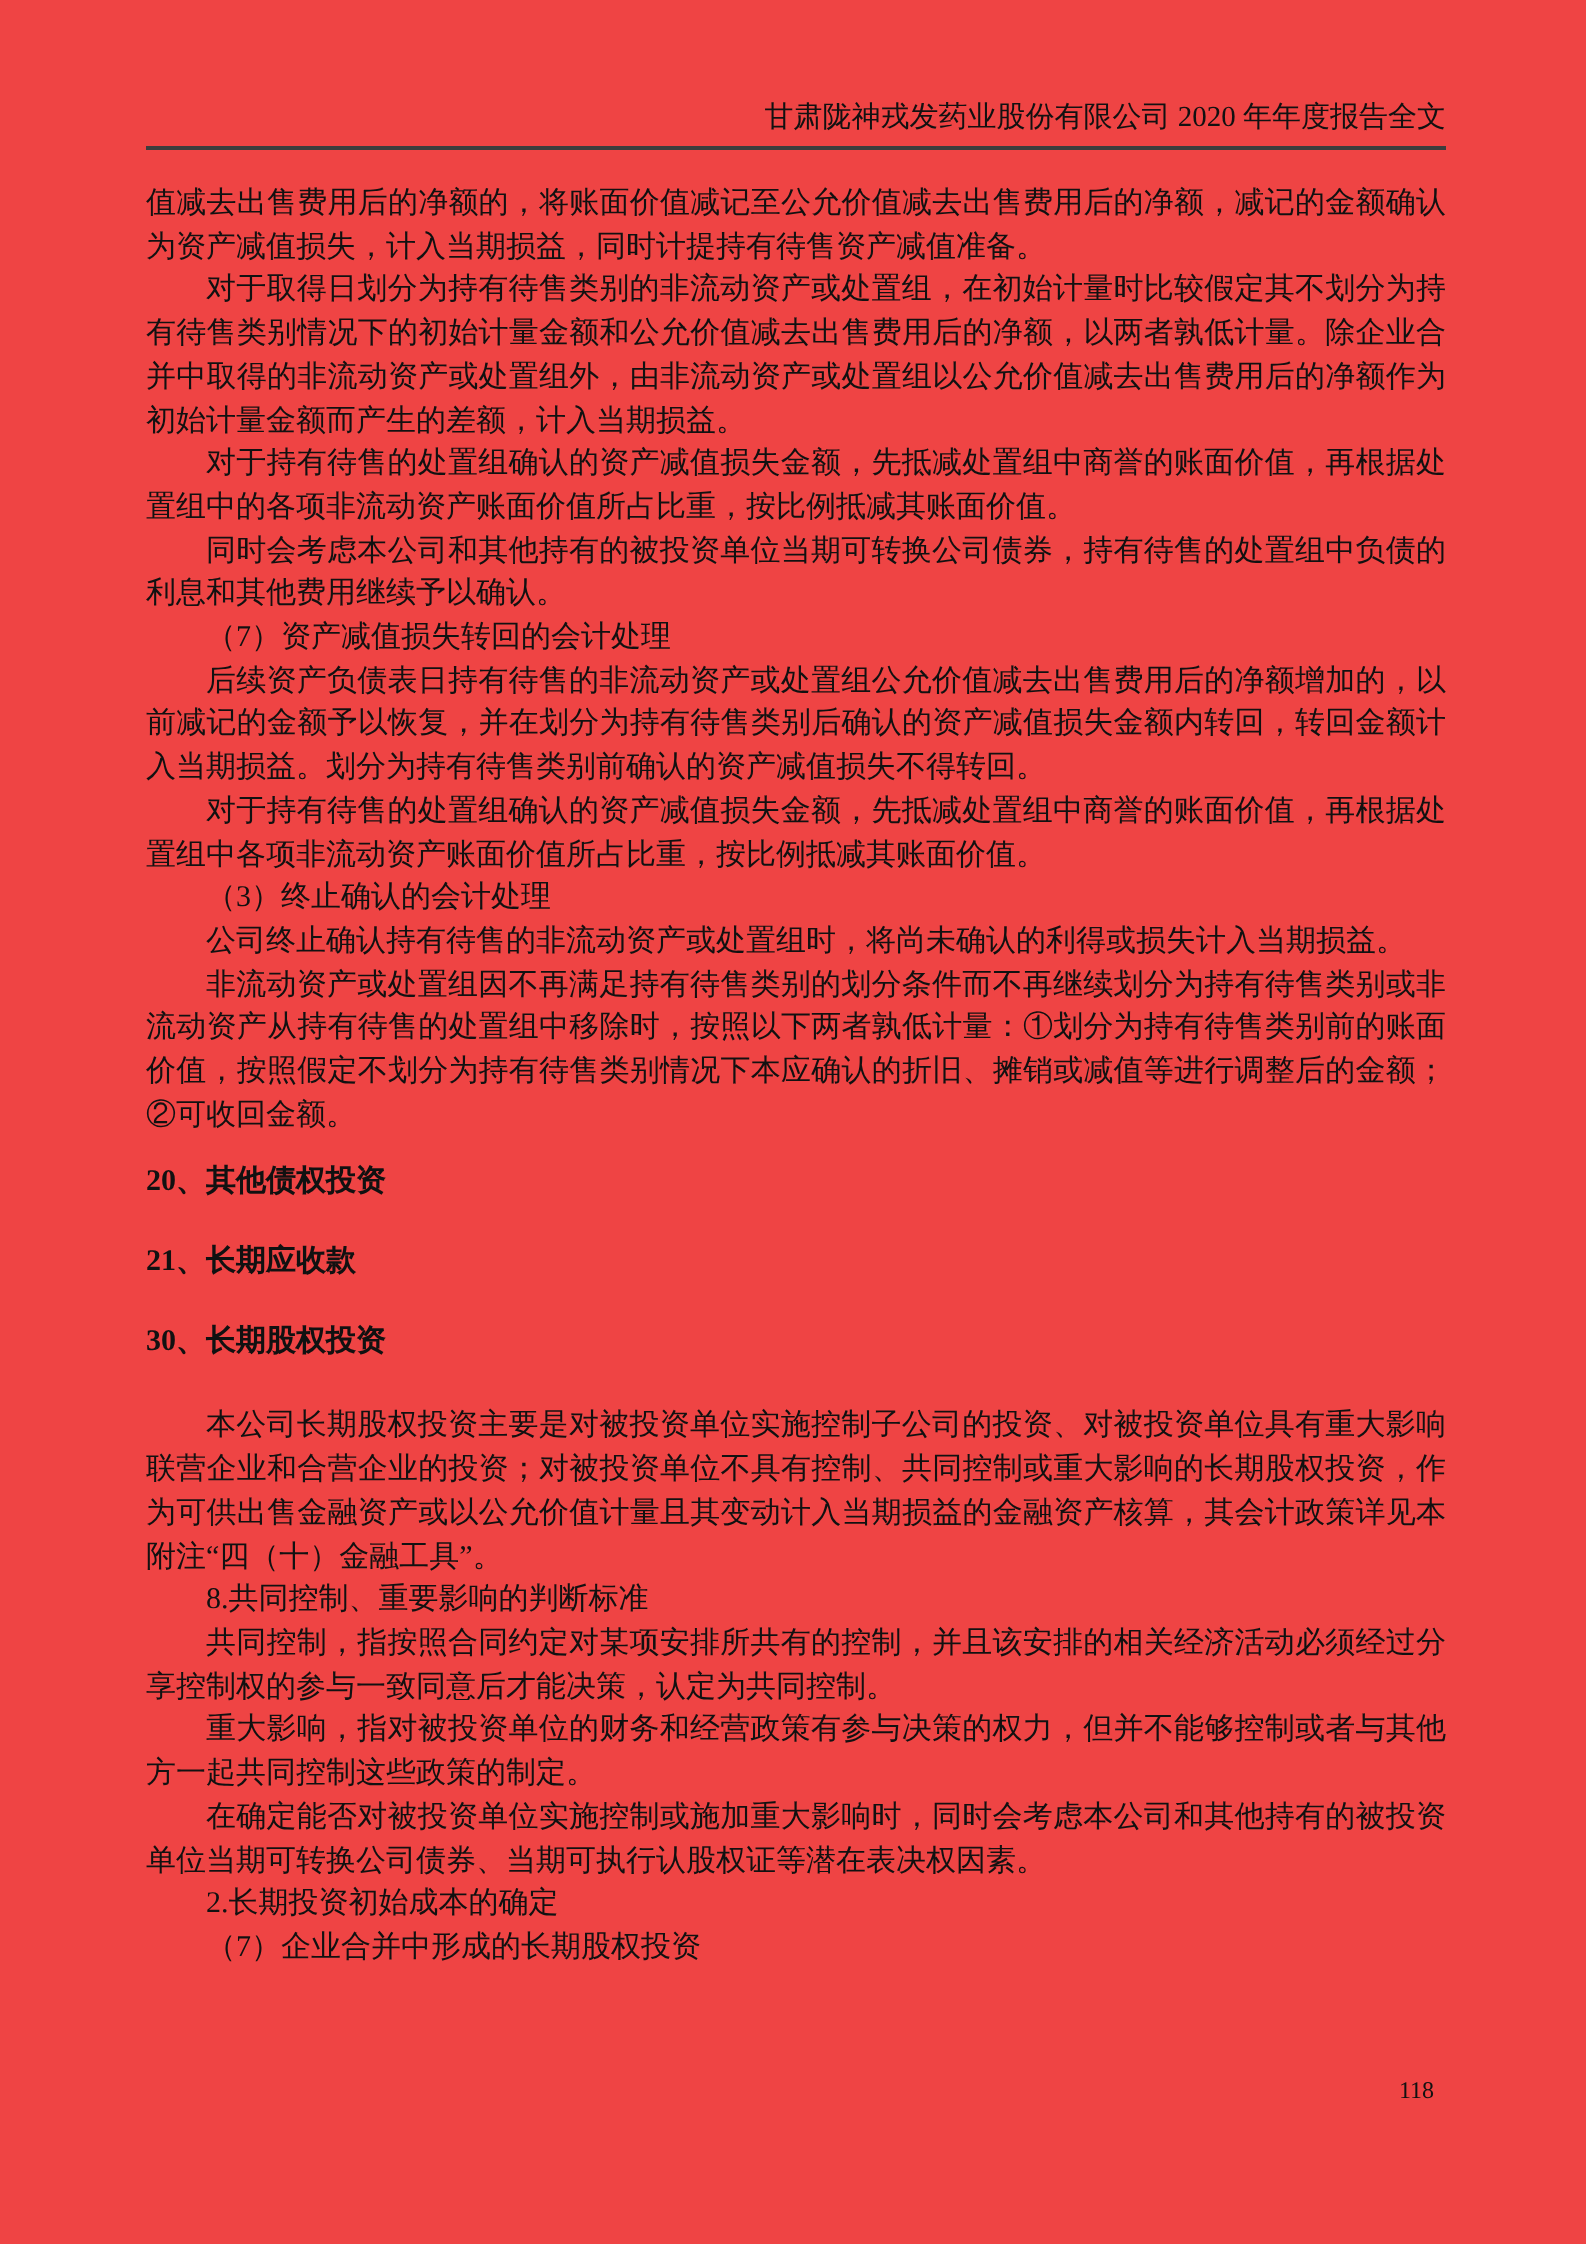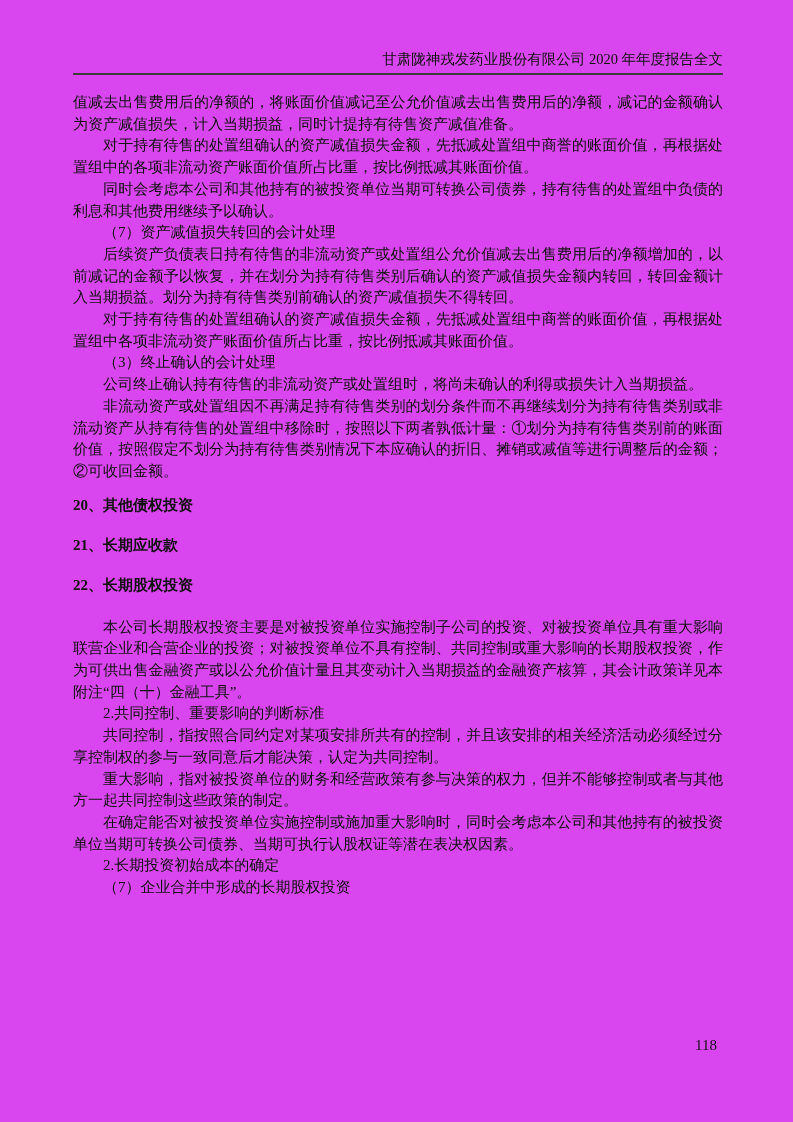--- a/index.html
+++ b/index.html
@@ -6,21 +6,21 @@
   body {
     width: 793px; height: 1122px;
     background: #ffffff;
     font-family: "Liberation Serif", "DejaVu Serif", serif;
     color: #111111;
     position: relative;
     overflow: hidden;
   }
   .page {
     position: absolute; inset: 0;
-    background: #d946ef;
+    background: #ef4444;
   }
   .header {
     position: absolute;
     left: 73px; right: 70px; top: 50px;
   }
   .header-title {
     text-align: right;
     font-size: 14.5px;
     line-height: 18px;
     color: #111111;
@@ -50,50 +50,51 @@
     line-height: 16px;
     font-weight: bold;
     margin: 14px 0 24px 0;
     text-align: left;
     text-indent: 0;
   }
   .footer {
     position: absolute;
     top: 1038px;
     right: 76px;
-    font-size: 15px;
+    font-size: 12px;
     line-height: 15px;
     color: #111111;
   }
 </style>
 </head>
 <body>
 
 <div class="page">
 
   <div class="header">
     <div class="header-title">甘肃陇神戎发药业股份有限公司 2020 年年度报告全文</div>
     <div class="header-rule"></div>
   </div>
 
   <div class="content">
       <p class="para">值减去出售费用后的净额的，将账面价值减记至公允价值减去出售费用后的净额，减记的金额确认为资产减值损失，计入当期损益，同时计提持有待售资产减值准备。</p>
+      <p class="para indent">对于取得日划分为持有待售类别的非流动资产或处置组，在初始计量时比较假定其不划分为持有待售类别情况下的初始计量金额和公允价值减去出售费用后的净额，以两者孰低计量。除企业合并中取得的非流动资产或处置组外，由非流动资产或处置组以公允价值减去出售费用后的净额作为初始计量金额而产生的差额，计入当期损益。</p>
       <p class="para indent">对于持有待售的处置组确认的资产减值损失金额，先抵减处置组中商誉的账面价值，再根据处置组中的各项非流动资产账面价值所占比重，按比例抵减其账面价值。</p>
       <p class="para indent">同时会考虑本公司和其他持有的被投资单位当期可转换公司债券，持有待售的处置组中负债的利息和其他费用继续予以确认。</p>
       <p class="para indent">（7）资产减值损失转回的会计处理</p>
       <p class="para indent">后续资产负债表日持有待售的非流动资产或处置组公允价值减去出售费用后的净额增加的，以前减记的金额予以恢复，并在划分为持有待售类别后确认的资产减值损失金额内转回，转回金额计入当期损益。划分为持有待售类别前确认的资产减值损失不得转回。</p>
       <p class="para indent">对于持有待售的处置组确认的资产减值损失金额，先抵减处置组中商誉的账面价值，再根据处置组中各项非流动资产账面价值所占比重，按比例抵减其账面价值。</p>
       <p class="para indent">（3）终止确认的会计处理</p>
       <p class="para indent">公司终止确认持有待售的非流动资产或处置组时，将尚未确认的利得或损失计入当期损益。</p>
       <p class="para indent">非流动资产或处置组因不再满足持有待售类别的划分条件而不再继续划分为持有待售类别或非流动资产从持有待售的处置组中移除时，按照以下两者孰低计量：①划分为持有待售类别前的账面价值，按照假定不划分为持有待售类别情况下本应确认的折旧、摊销或减值等进行调整后的金额；②可收回金额。</p>
       <h3 class="heading">20、其他债权投资</h3>
       <h3 class="heading">21、长期应收款</h3>
-      <h3 class="heading">22、长期股权投资</h3>
+      <h3 class="heading">30、长期股权投资</h3>
       <p class="para indent">本公司长期股权投资主要是对被投资单位实施控制子公司的投资、对被投资单位具有重大影响联营企业和合营企业的投资；对被投资单位不具有控制、共同控制或重大影响的长期股权投资，作为可供出售金融资产或以公允价值计量且其变动计入当期损益的金融资产核算，其会计政策详见本附注“四（十）金融工具”。</p>
-      <p class="para indent">2.共同控制、重要影响的判断标准</p>
+      <p class="para indent">8.共同控制、重要影响的判断标准</p>
       <p class="para indent">共同控制，指按照合同约定对某项安排所共有的控制，并且该安排的相关经济活动必须经过分享控制权的参与一致同意后才能决策，认定为共同控制。</p>
       <p class="para indent">重大影响，指对被投资单位的财务和经营政策有参与决策的权力，但并不能够控制或者与其他方一起共同控制这些政策的制定。</p>
       <p class="para indent">在确定能否对被投资单位实施控制或施加重大影响时，同时会考虑本公司和其他持有的被投资单位当期可转换公司债券、当期可执行认股权证等潜在表决权因素。</p>
       <p class="para indent">2.长期投资初始成本的确定</p>
       <p class="para indent">（7）企业合并中形成的长期股权投资</p>
     </div>
 
   <div class="footer">118</div>
 
 </div>

